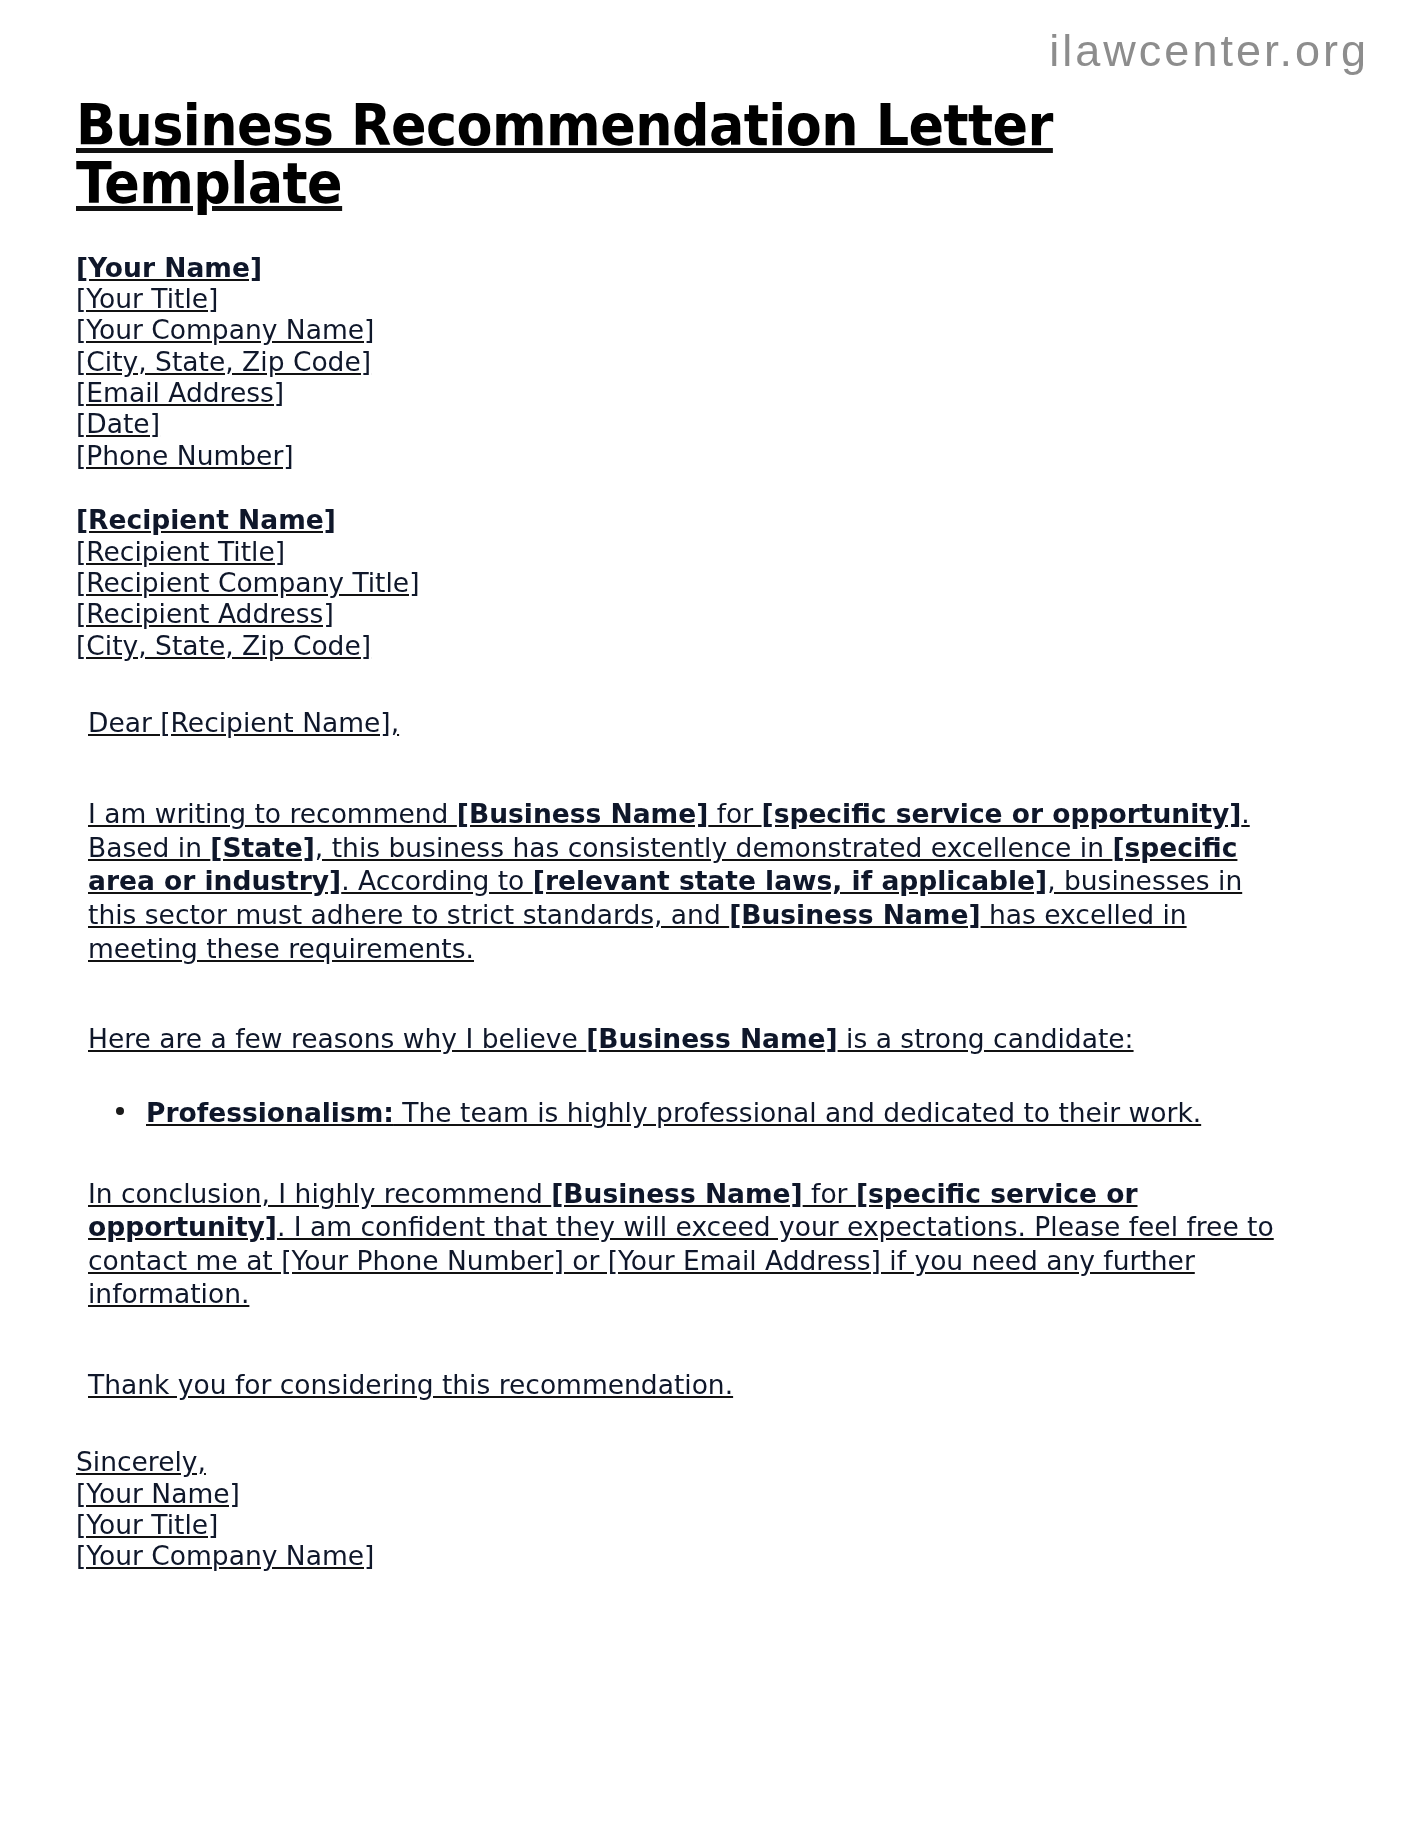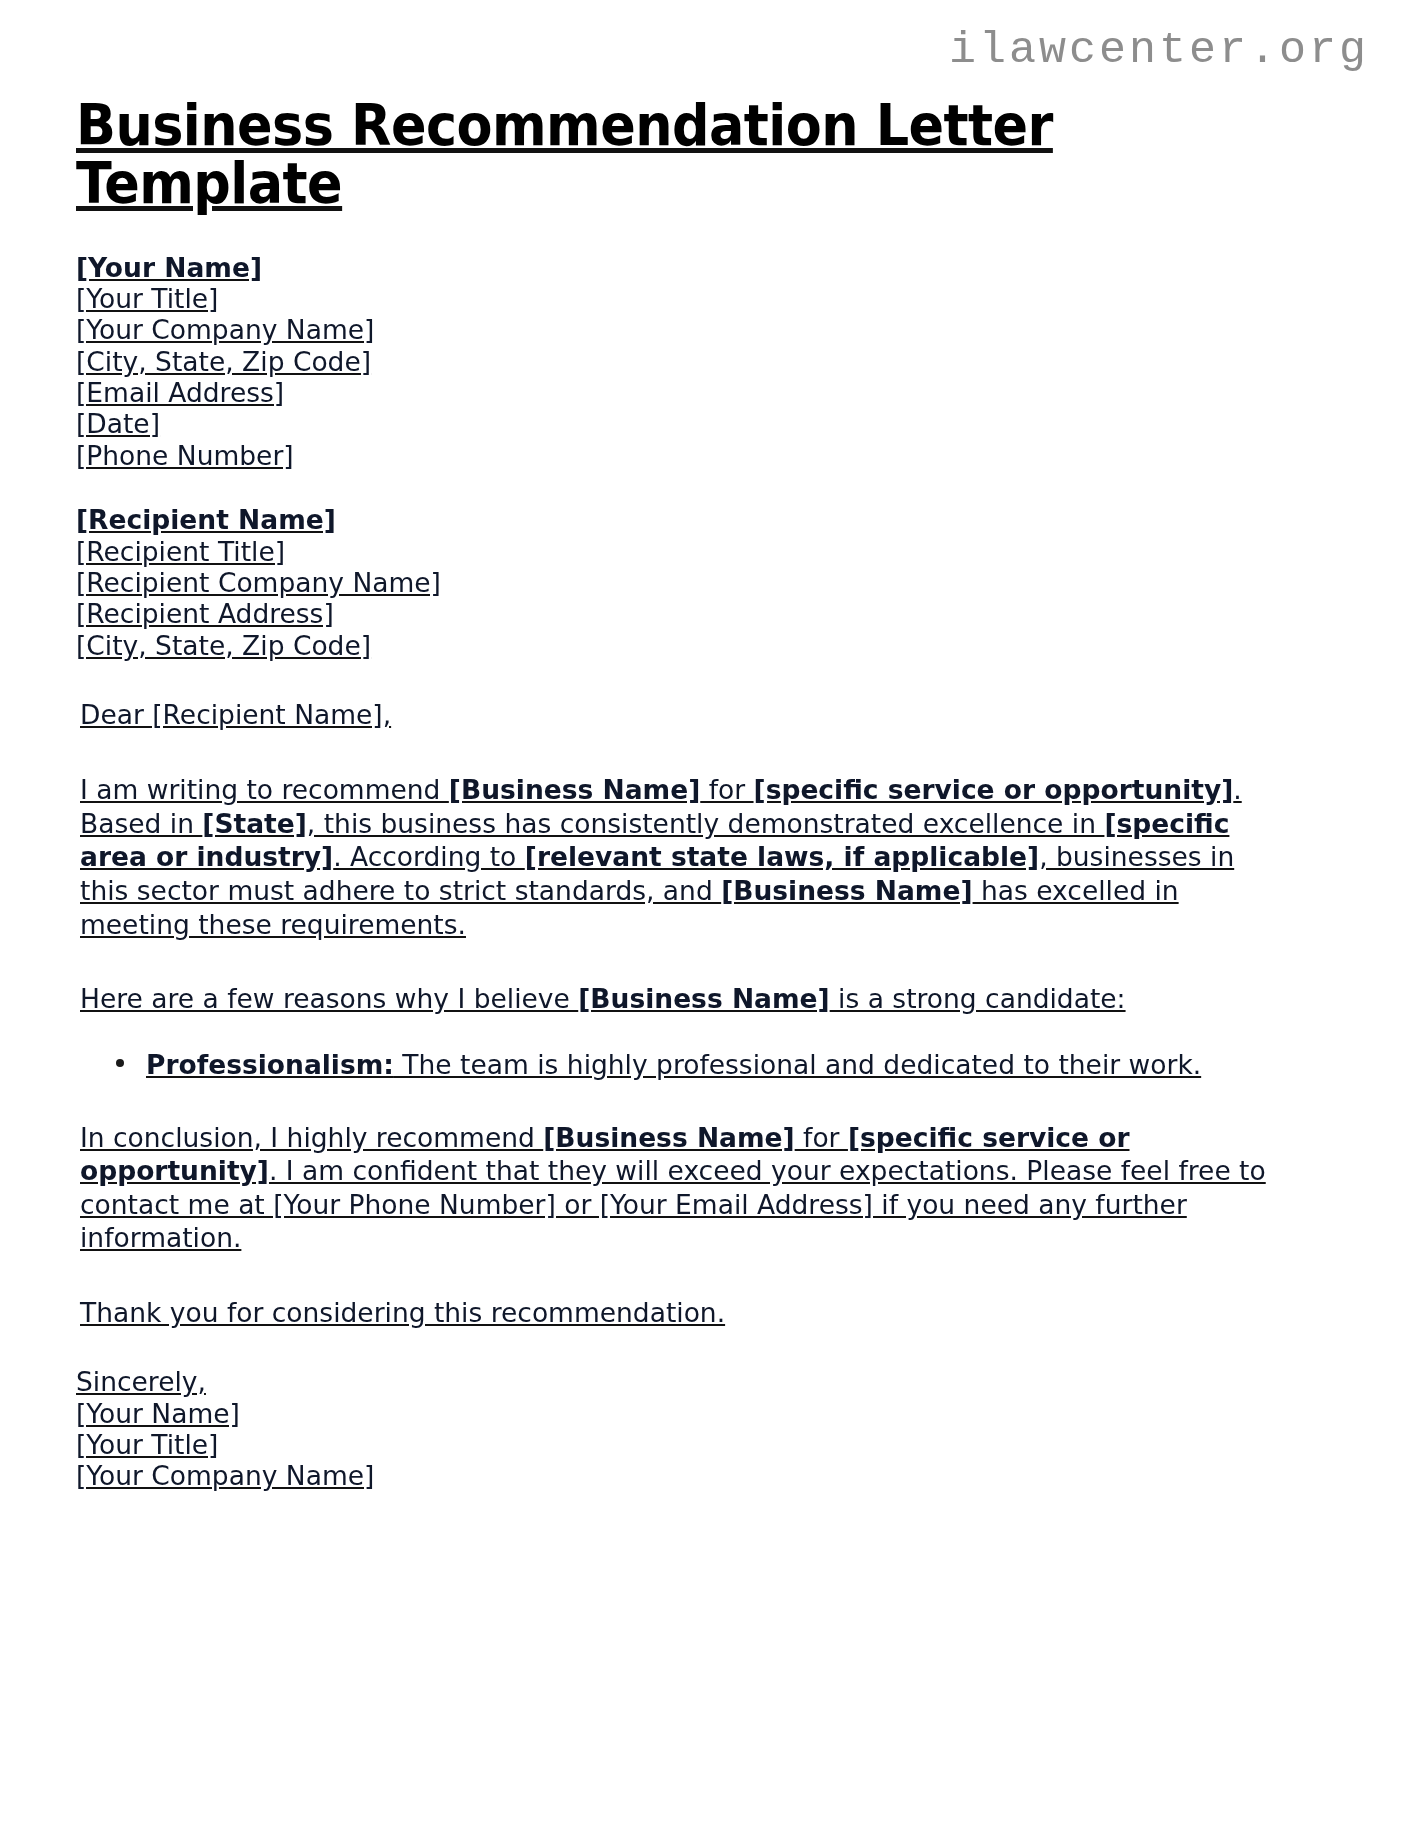--- a/index.html
+++ b/index.html
@@ -20,21 +20,21 @@
     position: relative;
     width: 1411px;
     height: 1826px;
     box-sizing: border-box;
     padding: 0;
   }
   .watermark {
     position: absolute;
     top: 28px;
     right: 42px;
-    font-family: Liberation Mono, monospace;
+    font-family: Liberation Sans, sans-serif;
     font-size: 45px;
     letter-spacing: 3px;
     color: #8d8d8d;
     font-weight: 400;
     white-space: nowrap;
     line-height: 1;
     user-select: none;
   }
   .content {
     position: absolute;
@@ -65,21 +65,21 @@
   }
   .addr-line {
     white-space: nowrap;
     padding: 1.5px 0;
   }
   .addr-line.bold {
     font-weight: 700;
   }
   .para {
     line-height: 1.27;
-    margin: 4px;
+    margin: 12px;
   }
   .para b, .bullet-text b, .addr-line.bold {
     font-weight: 700;
   }
   .gap-sm { height: 28px; }
   .gap-md { height: 33px; }
   ul.reasons {
     margin: 0;
     padding: 0 0 0 70px;
     list-style: none;
@@ -127,21 +127,21 @@
       <div class="addr-line">[Email Address]</div>
       <div class="addr-line">[Date]</div>
       <div class="addr-line">[Phone Number]</div>
     </div>
 
     <div class="gap-md"></div>
 
     <div>
       <div class="addr-line bold">[Recipient Name]</div>
       <div class="addr-line">[Recipient Title]</div>
-      <div class="addr-line">[Recipient Company Name]</div>
+      <div class="addr-line">[Recipient Company Title]</div>
       <div class="addr-line">[Recipient Address]</div>
       <div class="addr-line">[City, State, Zip Code]</div>
     </div>
 
     <div class="gap-md"></div>
 
     <p class="para">Dear [Recipient Name],</p>
 
     <div class="gap-md"></div>
 

